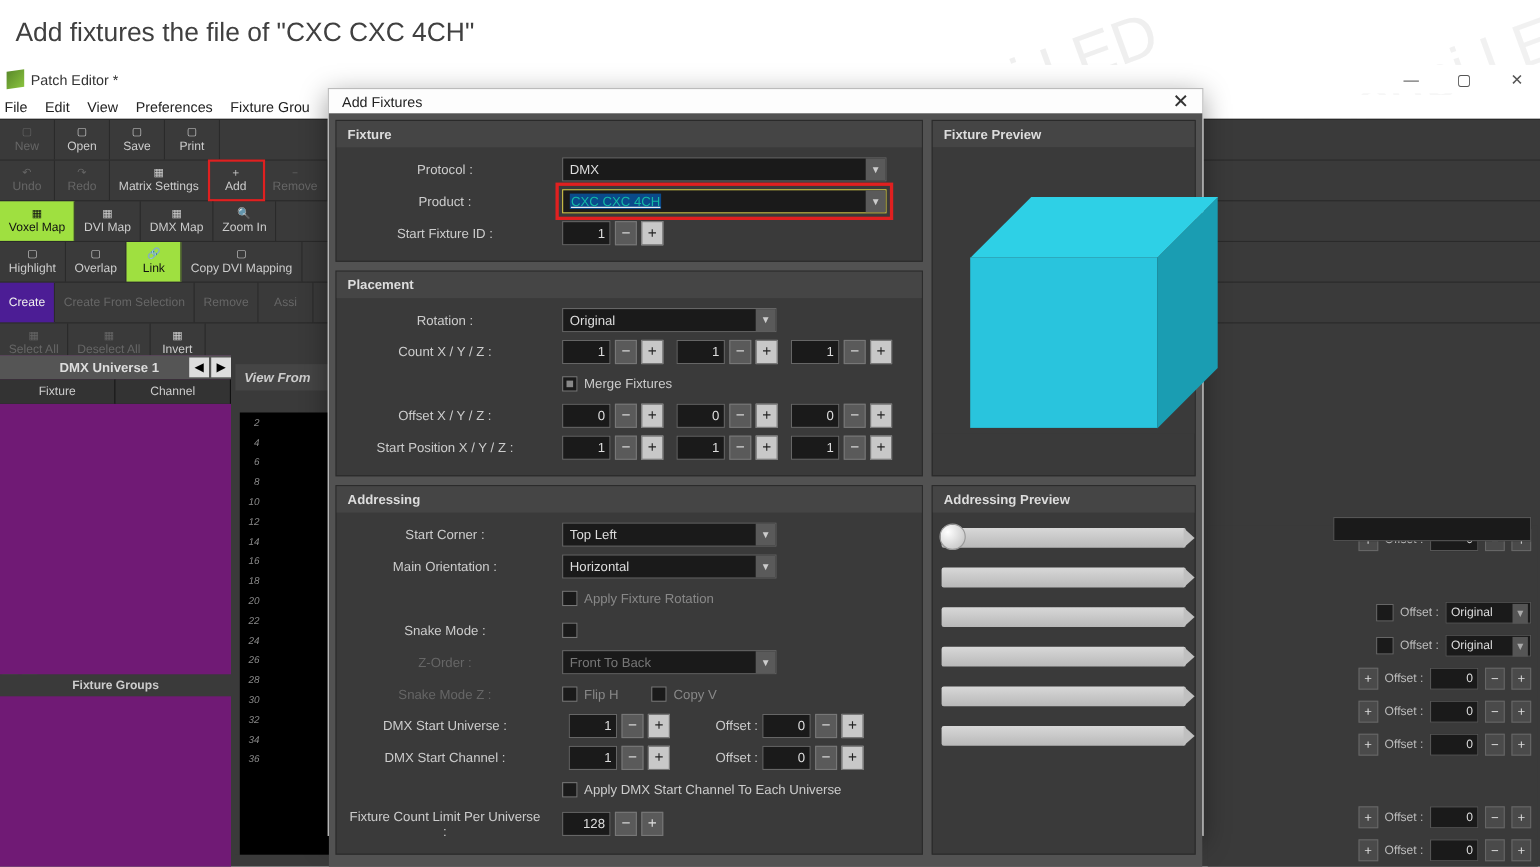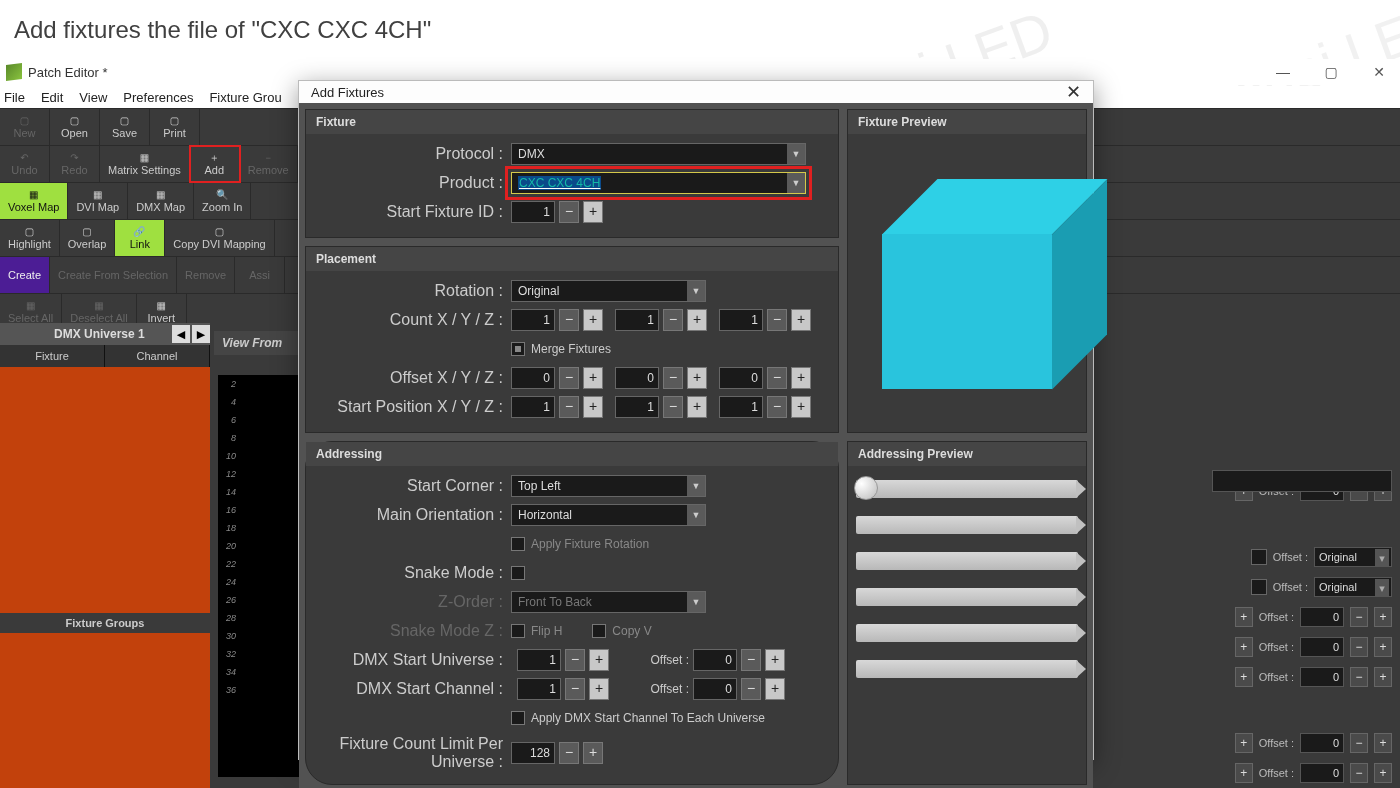--- a/index.html
+++ b/index.html
@@ -29,21 +29,21 @@
 .toolbar-area { position: absolute; top: 108px; left: 0; right: 0; bottom: 0; background: #3a3a3a; }
 .tool-row { display: flex; border-top: 1px solid #2a2a2a; }
 .tool-btn { display: flex; flex-direction: column; align-items: center; justify-content: center; min-width: 50px; height: 36px; padding: 2px 8px; color: #ccc; font-size: 11px; border-right: 1px solid #2a2a2a; }
 .tool-btn.dim { color: #666; }
 .tool-btn.active-green { background: #9fe040; color: #111; }
 .tool-btn.active-dark { background: #4c1d95; color: #eee; }
 .tool-btn .ico { font-size: 10px; height: 10px; line-height: 10px; margin-bottom: 1px; }
 .tool-btn.red-highlight { outline: 2px solid #e02020; outline-offset: -1px; }
 
 
-.left-panel { position: absolute; top: 215px; left: 0; width: 210px; bottom: 0; background: #c2410c; }
+.left-panel { position: absolute; top: 215px; left: 0; width: 210px; bottom: 0; background: #701a75; }
 .dmxbar { display: flex; align-items: center; background: #555; height: 22px; padding-left: 54px; }
 .dmxbar .lbl { flex: 1; font-weight: bold; color: #ddd; }
 .dmxbar .nav { width: 18px; height: 18px; background: #ddd; color: #000; text-align: center; line-height: 18px; margin-left: 2px; font-size: 11px; }
 .tabs-row { display: flex; height: 22px; background: #222; }
 .tabs-row .tab { flex: 1; text-align: center; line-height: 22px; background: #333; color: #ccc; border-right: 1px solid #111; font-size: 11px; }
 .fixture-groups-hdr { position: absolute; top: 290px; left: 0; right: 0; text-align: center; background: #3a3a3a; height: 20px; line-height: 20px; font-size: 11px; font-weight: bold; }
 .small-icons { position: absolute; top: 288px; left: 0; display: flex; gap: 4px; padding: 2px; }
 .small-icons span { width: 14px; height: 14px; background: #555; }
 
 
@@ -72,26 +72,26 @@
 .dialog-titlebar .close { margin-left: auto; font-size: 18px; color: #333; cursor: pointer; }
 .dialog-body { flex: 1; background: #525252; padding: 6px; display: grid; grid-template-columns: 1fr 240px; grid-template-rows: auto auto 1fr auto; gap: 8px; }
 
 .panel { background: #3a3a3a; border: 1px solid #2a2a2a; }
 .panel-hdr { background: #454545; padding: 5px 10px; font-weight: bold; font-size: 12px; color: #ddd; }
 .panel-body { padding: 8px 10px; }
 
 .fixture-panel { grid-column: 1; grid-row: 1; }
 .preview-panel { grid-column: 2; grid-row: 1 / span 2; }
 .placement-panel { grid-column: 1; grid-row: 2; }
-.addressing-panel { grid-column: 1; grid-row: 3; border-radius: 27px; }
+.addressing-panel { grid-column: 1; grid-row: 3; }
 .addr-preview-panel { grid-column: 2; grid-row: 3; }
 .button-row { grid-column: 1 / -1; grid-row: 4; display: flex; justify-content: flex-end; gap: 8px; padding: 4px 2px; }
 
 .form-row { display: flex; align-items: center; margin-bottom: 5px; min-height: 24px; }
-.form-row .flabel { width: 195px; text-align: right; padding-right: 8px; color: #ccc; font-size: 16px; }
+.form-row .flabel { width: 195px; text-align: center; padding-right: 18px; color: #ccc; font-size: 12px; }
 .form-row .flabel.dim { color: #666; }
 
 .dd { background: #1a1a1a; border: 1px solid #666; height: 22px; line-height: 20px; padding: 0 6px; color: #ddd; position: relative; font-size: 12px; }
 .dd .caret { position: absolute; right: 0; top: 0; width: 18px; height: 20px; background: #5a5a5a; text-align: center; line-height: 20px; color: #ccc; font-size: 9px; }
 .dd.wide { width: 295px; }
 .dd.med { width: 195px; }
 
 .product-highlight { outline: 3px solid #e02020; outline-offset: 1px; }
 .product-sel { text-decoration: underline; text-decoration-color: #fff; }
 

